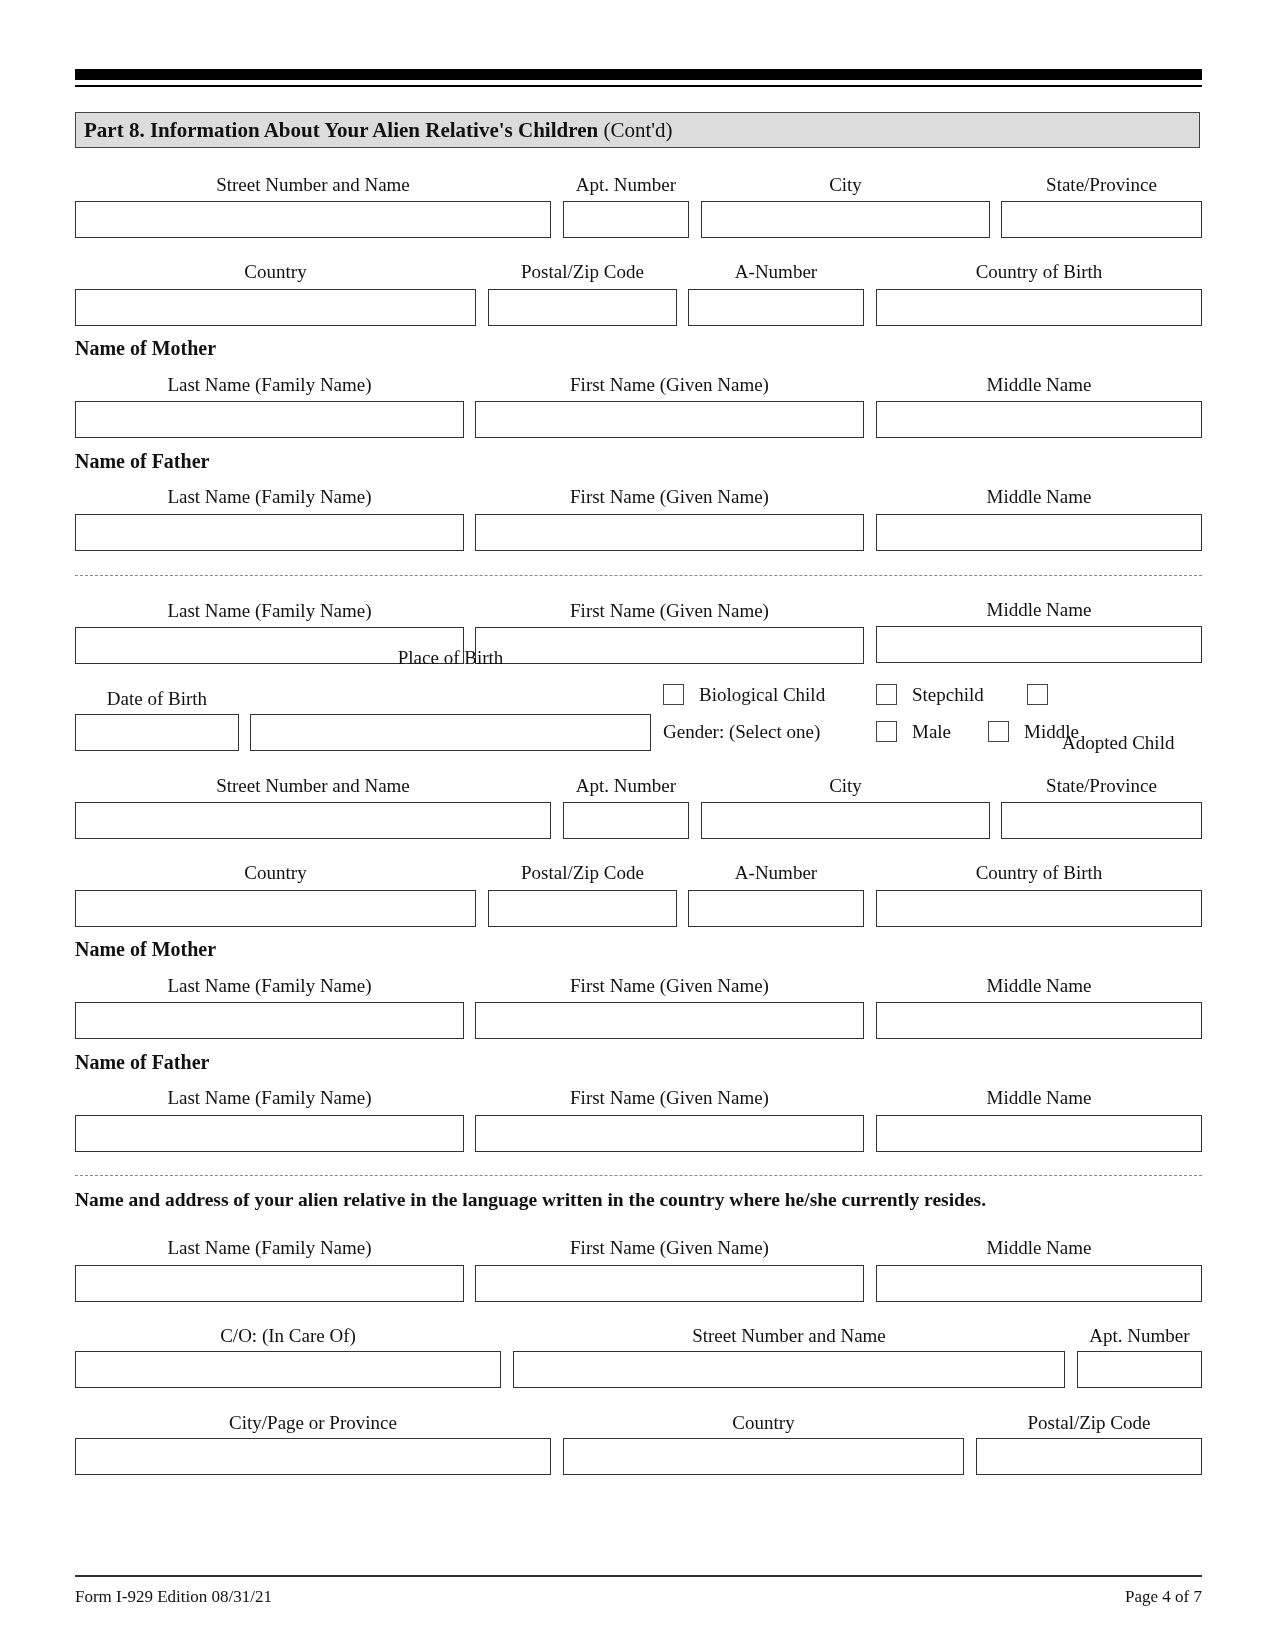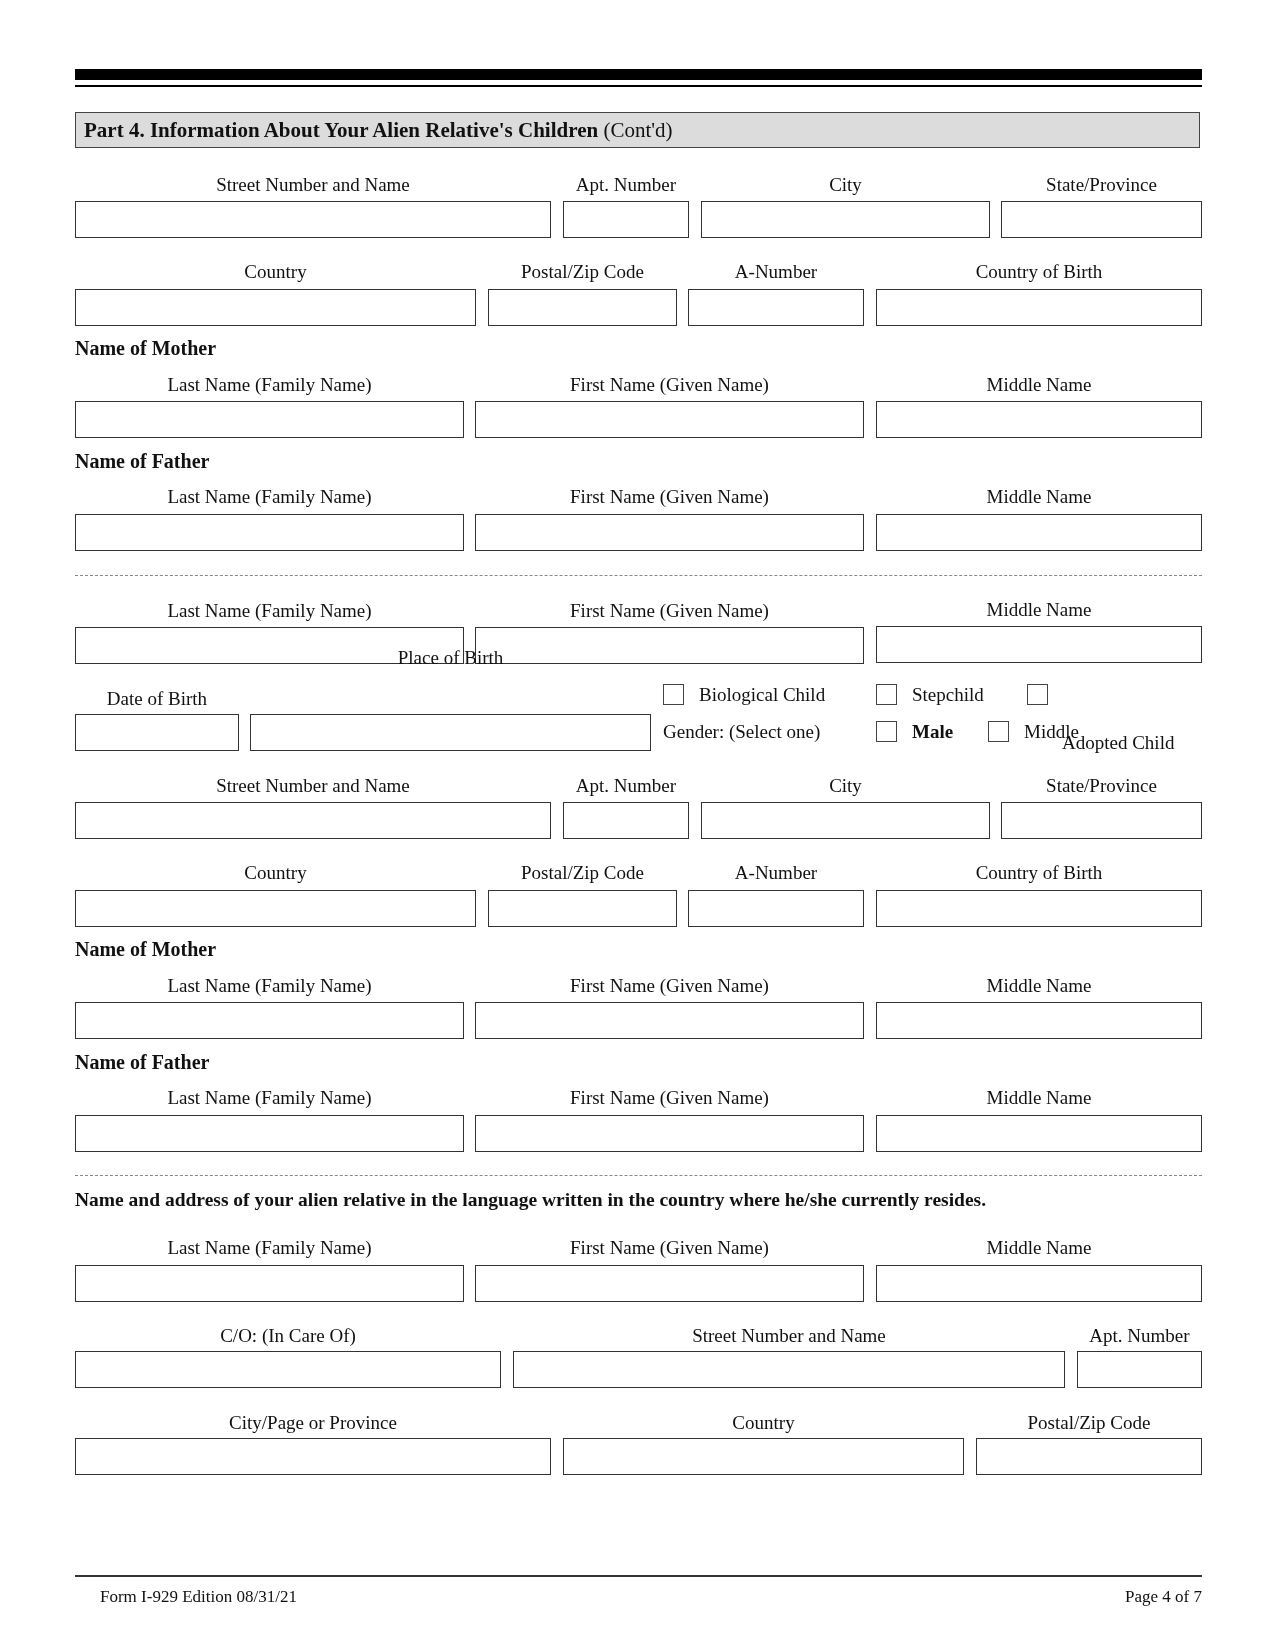--- a/index.html
+++ b/index.html
@@ -9,29 +9,29 @@
   .topline{left:75px;top:85px;width:1127px;height:1.5px;background:#000;}
   .part-header{left:75px;top:112px;width:1125px;height:36px;background:#dcdcdc;border:1px solid #444;box-sizing:border-box;font-size:21px;line-height:34px;padding-left:8px;}
   .part-header b{font-weight:bold;}
   .lbl{font-size:19px;text-align:center;white-space:nowrap;line-height:22px;}
   .box{border:1.5px solid #333;box-sizing:border-box;background:#fff;height:37px;}
   .sub{font-size:20px;font-weight:bold;white-space:nowrap;line-height:24px;}
   .dash{left:75px;width:1127px;height:0;border-top:1.5px dashed #888;}
   .cb{width:21px;height:21px;border:1.3px solid #444;box-sizing:border-box;background:#fff;}
   .cblbl{font-size:19px;white-space:nowrap;line-height:22px;text-align:center;}
   .footline{left:75px;top:1575px;width:1127px;height:2px;background:#333;}
-  .foot{font-size:17px;white-space:nowrap;top:1587px;margin-left:25px;}
+  .foot{font-size:17px;white-space:nowrap;top:1587px;}
 </style>
 </head>
 <body>
 
 <div class="abs topbar"></div>
 <div class="abs topline"></div>
 
-<div class="abs part-header"><b>Part 4.  Information About Your Alien Relative's Children</b> <span>(Cont'd)</span></div>
+<div class="abs part-header"><b>Part 8.  Information About Your Alien Relative's Children</b> <span>(Cont'd)</span></div>
 
 <div class="abs lbl" style="left:75px;top:174px;width:476px;">Street Number and Name</div>
 <div class="abs lbl" style="left:563px;top:174px;width:126px;">Apt. Number</div>
 <div class="abs lbl" style="left:701px;top:174px;width:289px;">City</div>
 <div class="abs lbl" style="left:1001px;top:174px;width:201px;">State/Province</div>
 <div class="abs box" style="left:75px;top:201px;width:476px;"></div>
 <div class="abs box" style="left:563px;top:201px;width:126px;"></div>
 <div class="abs box" style="left:701px;top:201px;width:289px;"></div>
 <div class="abs box" style="left:1001px;top:201px;width:201px;"></div>
 
@@ -76,21 +76,21 @@
 
 <div class="abs cb" style="left:663px;top:684px;"></div>
 <div class="abs cblbl" style="left:699px;top:684px;">Biological Child</div>
 <div class="abs cb" style="left:876px;top:684px;"></div>
 <div class="abs cblbl" style="left:912px;top:684px;">Stepchild</div>
 <div class="abs cb" style="left:1027px;top:684px;"></div>
 <div class="abs cblbl" style="left:1062px;top:684px;margin-top:48px;">Adopted Child</div>
 
 <div class="abs cblbl" style="left:663px;top:721px;">Gender: (Select one)</div>
 <div class="abs cb" style="left:876px;top:721px;"></div>
-<div class="abs cblbl" style="left:912px;top:721px;font-weight:bold;">Male</div>
+<div class="abs cblbl" style="left:912px;top:721px;">Male</div>
 <div class="abs cb" style="left:988px;top:721px;"></div>
 <div class="abs cblbl" style="left:1024px;top:721px;">Middle</div>
 
 <div class="abs lbl" style="left:75px;top:775px;width:476px;">Street Number and Name</div>
 <div class="abs lbl" style="left:563px;top:775px;width:126px;">Apt. Number</div>
 <div class="abs lbl" style="left:701px;top:775px;width:289px;">City</div>
 <div class="abs lbl" style="left:1001px;top:775px;width:201px;">State/Province</div>
 <div class="abs box" style="left:75px;top:802px;width:476px;"></div>
 <div class="abs box" style="left:563px;top:802px;width:126px;"></div>
 <div class="abs box" style="left:701px;top:802px;width:289px;"></div>

